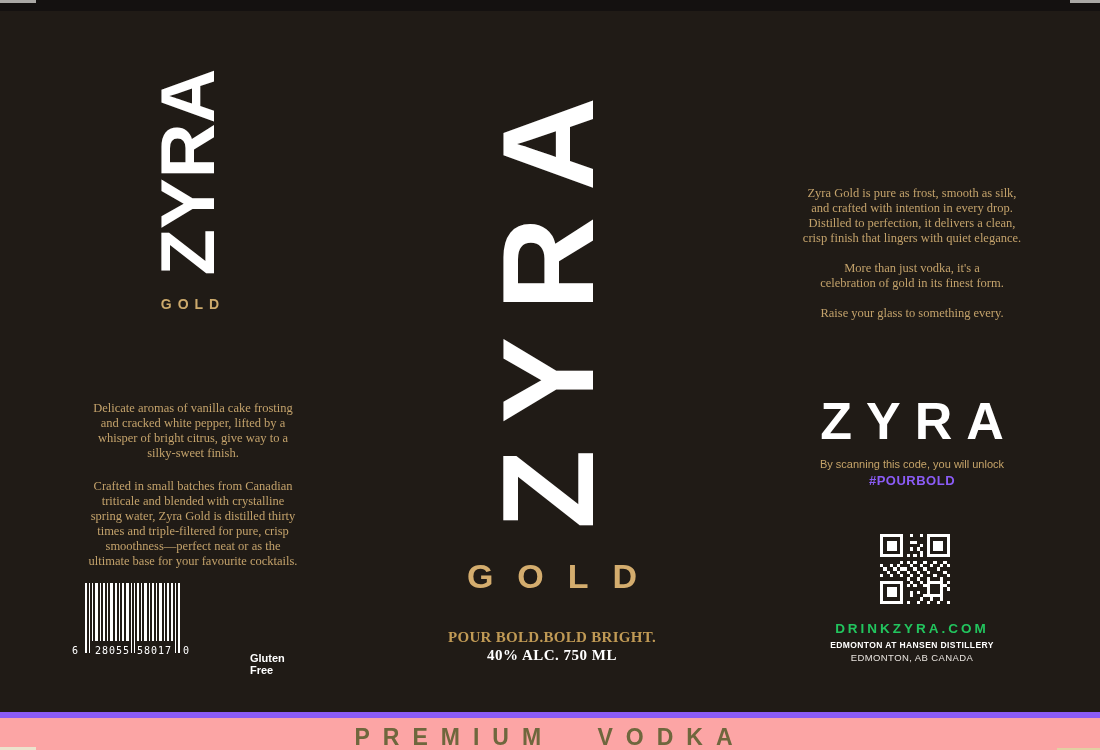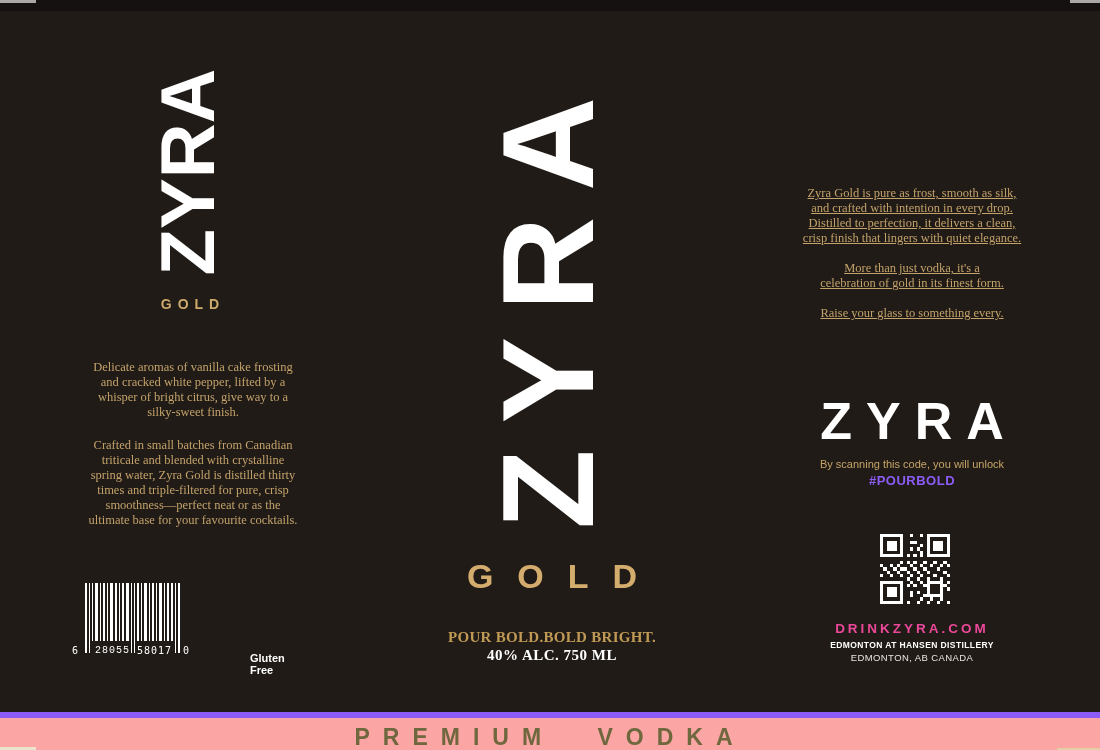--- a/index.html
+++ b/index.html
@@ -19,55 +19,55 @@
   .vbrand{color:#ffffff;font-weight:bold;text-align:center;transform:rotate(-90deg);
           font-family:"Liberation Sans",sans-serif;white-space:nowrap;}
   .vbrand-left{left:78px;top:140px;width:220px;height:64px;line-height:64px;font-size:76px;letter-spacing:0;}
   .vbrand-center{left:308px;top:235px;width:480px;height:130px;line-height:130px;font-size:130px;letter-spacing:26px;}
 
   
   .gold-left{left:73px;top:296px;width:240px;text-align:center;color:#cdaa6c;
              font-size:14px;font-weight:bold;letter-spacing:6px;}
   .para{font-family:"Liberation Serif","DejaVu Serif",serif;font-size:12.5px;line-height:15px;
         color:#c3a26b;text-align:center;white-space:pre-line;}
-  .para-left{left:63px;width:260px;}
+  .para-left{left:63px;width:260px;margin-top:41px;}
   .p-tasting{top:360px;}
   .p-craft{top:438px;}
 
   
   .barcode{left:85px;top:583px;width:95px;height:78px;}
   .barcode svg{position:absolute;left:0;top:0;}
   .bc-digit{position:absolute;color:#ffffff;font-family:"DejaVu Sans Mono",monospace;
             font-size:10px;letter-spacing:1px;}
   .bc-left{left:-13px;top:62px;}
-  .bc-g1{left:10px;top:62px;font-family:Liberation Mono, monospace;}
+  .bc-g1{left:10px;top:62px;}
   .bc-g2{left:52px;top:62px;}
   .bc-right{left:98px;top:62px;}
   .gluten{left:250px;top:652px;width:60px;color:#ffffff;font-size:11px;font-weight:bold;}
 
   
   .gold-center{left:414px;top:557px;width:300px;text-align:center;color:#d4ad6e;
                font-size:34px;font-weight:bold;letter-spacing:24px;}
   .tagline{left:402px;top:629px;width:300px;text-align:center;color:#c09a55;
            font-family:"Liberation Serif","DejaVu Serif",serif;font-size:15px;font-weight:bold;letter-spacing:0.3px;}
   .abv{left:402px;top:647px;width:300px;text-align:center;color:#ffffff;
        font-family:"Liberation Serif","DejaVu Serif",serif;font-size:15px;font-weight:bold;letter-spacing:0.5px;}
 
   
-  .para-right{left:782px;width:260px;text-decoration:underline;}
+  .para-right{left:782px;width:260px;}
   .p-intro{top:186px;}
   .p-celebration{top:261px;}
   .p-toast{top:306px;}
   .brand-right{left:789px;top:398px;width:260px;height:50px;line-height:46px;text-align:center;
                color:#ffffff;font-size:52px;font-weight:bold;letter-spacing:14px;white-space:nowrap;}
   .qr-cap1{left:782px;top:458px;width:260px;text-align:center;color:#c6a469;font-size:11px;}
   .qr-cap2{left:782px;top:473px;width:260px;text-align:center;color:#8b5cf6;font-size:13px;
            font-weight:bold;letter-spacing:0.5px;}
   .qr{left:880px;top:534px;width:70px;height:70px;}
-  .website{left:782px;top:621px;width:260px;text-align:center;color:#ec4899;
+  .website{left:782px;top:621px;width:260px;text-align:center;color:#22c55e;
            font-size:13.5px;font-weight:bold;letter-spacing:3px;}
   .distillery{left:782px;top:640px;width:260px;text-align:center;color:#ffffff;
               font-size:8.5px;font-weight:bold;letter-spacing:0.4px;}
   .location{left:782px;top:652px;width:260px;text-align:center;color:#e8e4df;font-size:9.5px;letter-spacing:0.4px;}
 
   
   .band{left:0;top:712px;width:1100px;height:38px;background:#fca5a5;border-top:6px solid #8b5cf6;}
   .band-text{position:absolute;left:0;top:0;width:100%;line-height:38px;text-align:center;
              color:#6f673d;font-size:23px;font-weight:bold;letter-spacing:13px;word-spacing:24px;}
 </style>

